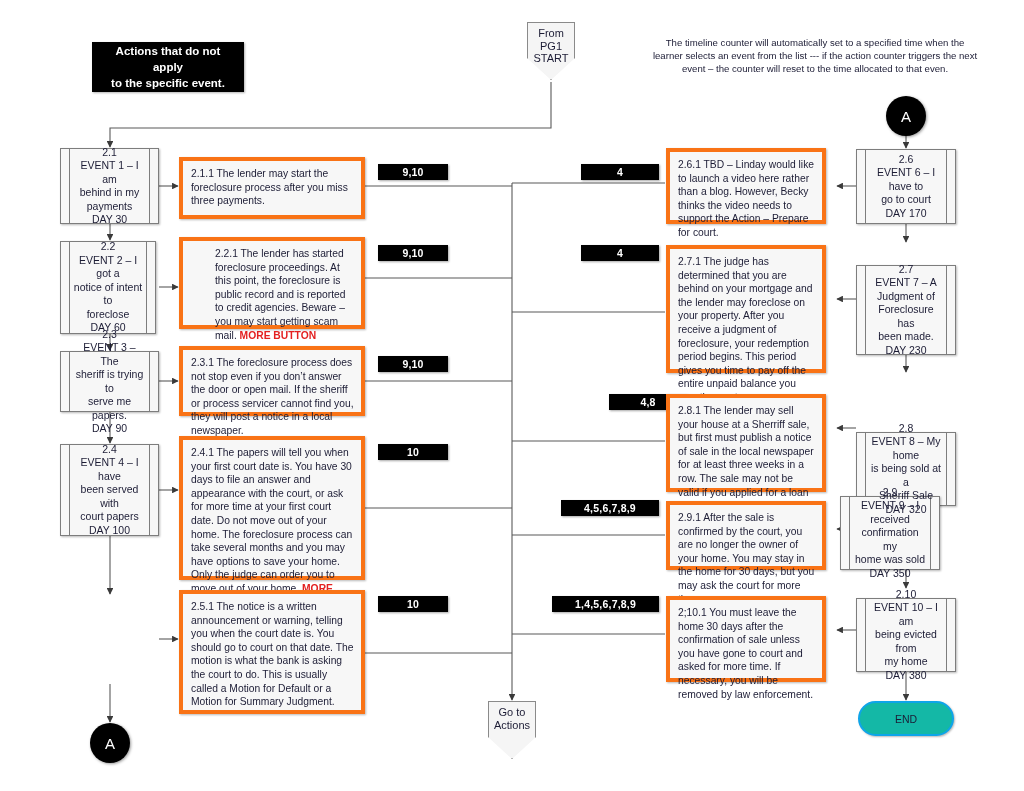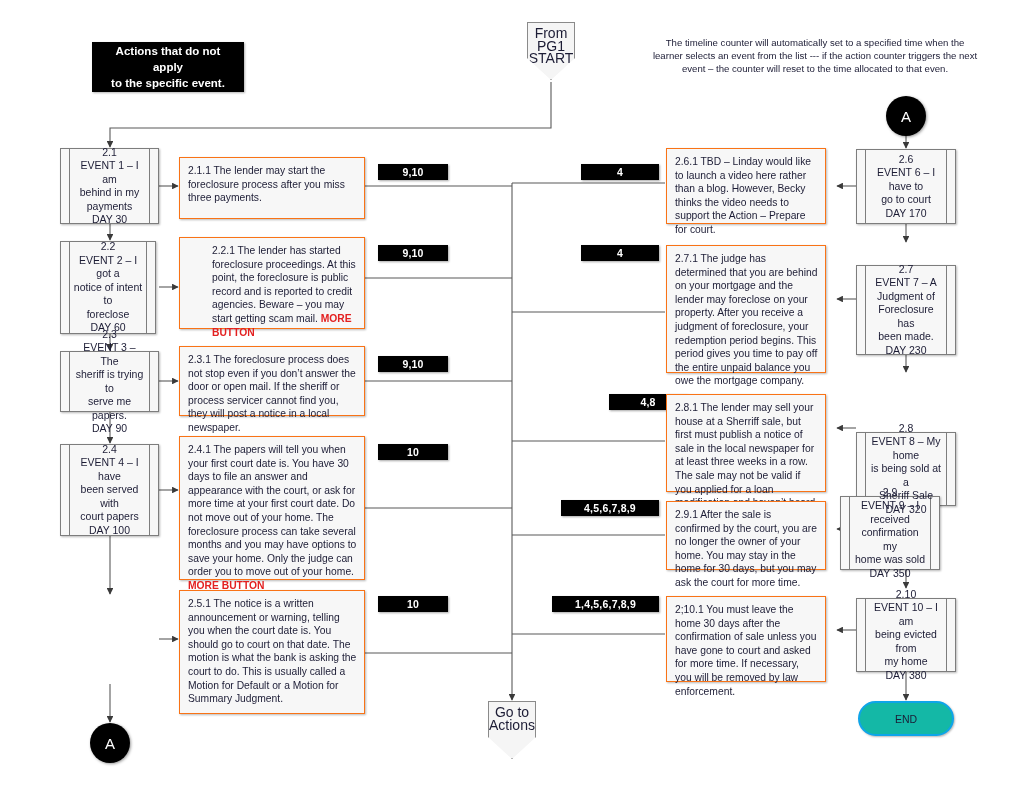--- a/index.html
+++ b/index.html
@@ -34,21 +34,21 @@
   .event-box::before,.event-box::after{
     content:"";position:absolute;top:0;bottom:0;width:0;border-left:1px solid #7d7d7d;
   }
   .event-box::before{left:8px;}
   .event-box::after{right:8px;}
   .event-box .etxt{position:relative;z-index:2;width:100%;white-space:pre-line;}
 
   
   .text-box{
     background:#f7f7f7;
-    border:1px solid #f97316;
+    border:4px solid #f97316;
     box-shadow:1px 1px 2px rgba(0,0,0,.28);
     font-size:10.3px;
     line-height:13.6px;
     color:#1c1c35;
     padding:6px 7px 6px 8px;
     text-align:left;
   }
   .more-btn{color:#e32020;font-weight:600;}
 
   
@@ -83,21 +83,21 @@
     text-align:center;
     color:#1c1c35;
     white-space:pre-line;
   }
 
   
   .pentagon{
     background:#f5f5f5;
     border:1px solid #8a8a8a;
     text-align:center;
-    font-size:14px;
+    font-size:11px;
     line-height:12.5px;
     color:#1c1c35;
     padding-top:4px;
     white-space:pre-line;
     box-shadow:1px 1px 2px rgba(0,0,0,.25);
     clip-path:polygon(0% 0%,100% 0%,100% 62%,50% 100%,0% 62%);
   }
 
   
   .circ{

